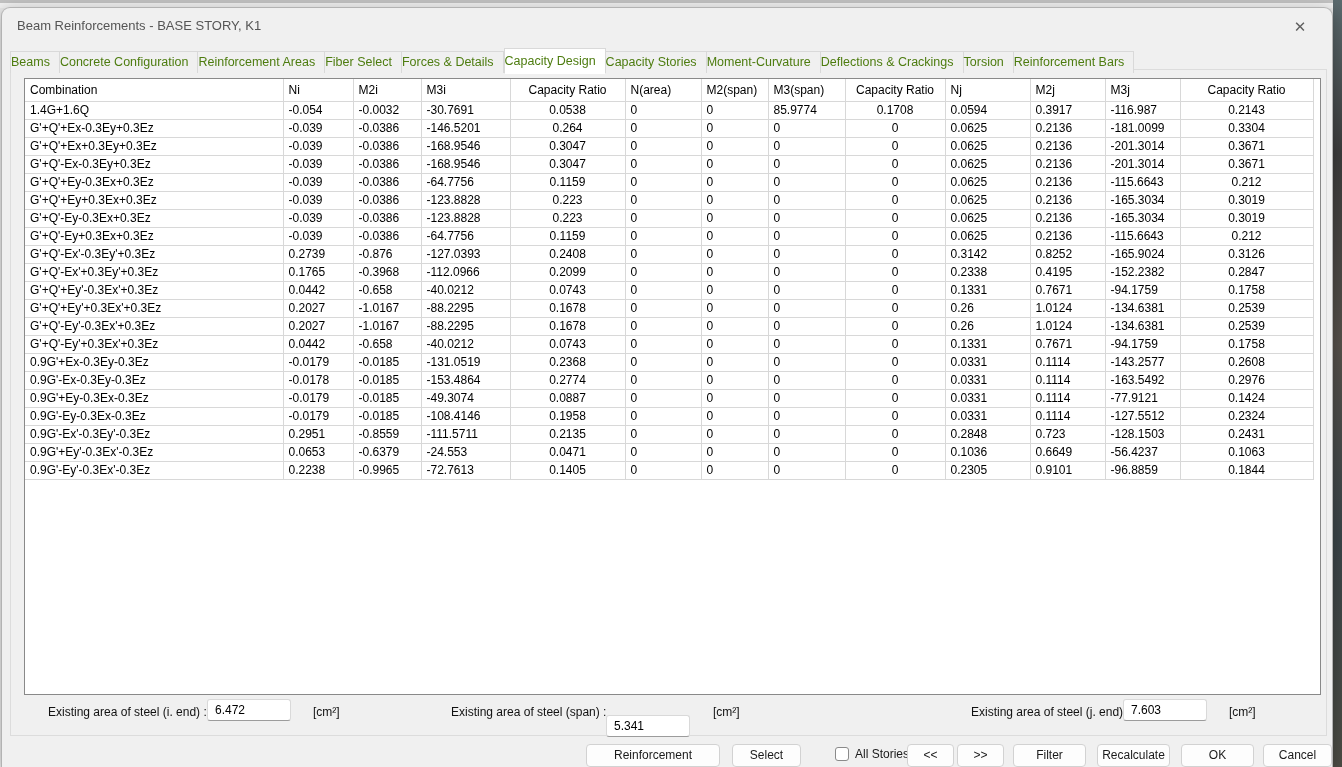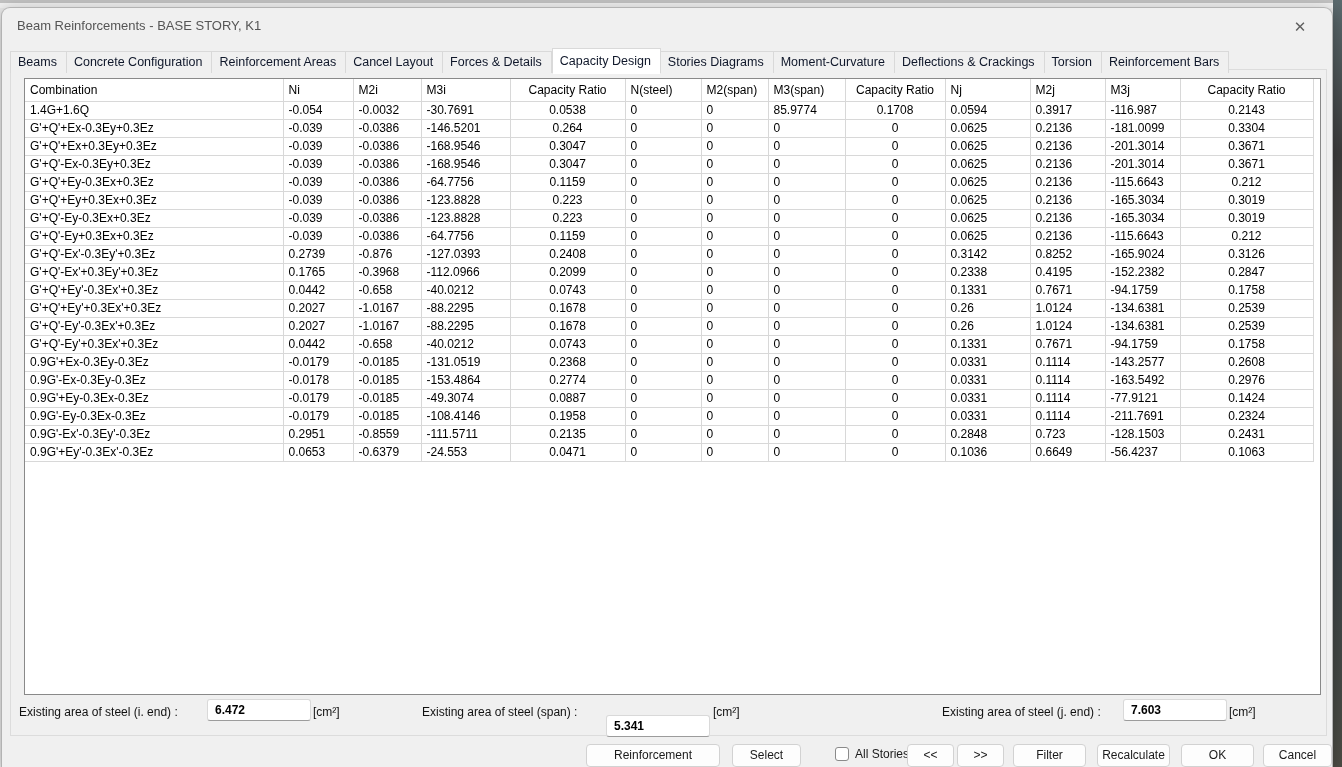--- a/index.html
+++ b/index.html
@@ -24,21 +24,21 @@
   .title { position:absolute; left:15px; top:10px; font-size:13px; color:#555555; }
   .close-btn { position:absolute; right:22px; top:9px; width:20px; height:20px;
     font-size:15px; color:#5f5f5f; text-align:center; line-height:20px; cursor:default; }
 
   
   .tabpage { position:absolute; left:8px; top:61px; width:1317px; height:667px;
     border:1px solid #dcdcdc; background:#f0f0f0; }
 
   .tabstrip { position:absolute; left:8px; top:40px; display:flex; align-items:flex-end; z-index:3; }
   .tab {
-    padding:4px 9px 5px 7px; font-size:12.5px; color:#0f172a;
+    padding:4px 9px 5px 0; font-size:12.5px; color:#4d7c0f;
     background:#f0f0f0; border:1px solid #d9d9d9; border-bottom:none;
     margin-right:0; white-space:nowrap; height:22px; line-height:13px;
   }
   .tab + .tab { border-left:none; }
   .tab.active {
     background:#ffffff; height:26px; padding-top:6px;
     border:1px solid #d9d9d9; border-bottom:1px solid #ffffff;
     margin-bottom:-1px; position:relative; z-index:4;
   }
 
@@ -49,27 +49,27 @@
   table.grid { border-collapse:collapse; table-layout:fixed; width:1288px; font-size:12px; }
   table.grid th, table.grid td {
     border:1px solid #d8d8d8; padding:1px 5px; white-space:nowrap; overflow:hidden;
     font-weight:normal; text-align:left; height:18px; color:#000;
   }
   table.grid thead th { height:22px; border-top:none; background:#ffffff; }
   table.grid th:first-child, table.grid td:first-child { border-left:none;margin-left:11px; }
   table.grid .c-center { text-align:center; }
 
   .fields { position:absolute; left:0; top:690px; width:1332px; height:32px; font-size:12px; }
-  .field-label { position:absolute; top:7px; color:#111; }
+  .field-label { position:absolute; top:7px; color:#111;margin-left:29px; }
   .unit { position:absolute; top:7px; color:#111; }
   .textbox {
-    position:absolute; top:1px; width:104px; height:22px;
+    position:absolute; top:1px; width:84px; height:22px;
     background:#ffffff; border:1px solid #d9d9d9; border-bottom:1px solid #9c9c9c;
     border-radius:3px; font-size:12px; font-family:"Liberation Sans",sans-serif;
-    padding:2px 7px; color:#000; outline:none;font-weight:bold;
+    padding:2px 7px; color:#000; outline:none;
   }
 
   .btnbar { position:absolute; left:0; top:735px; width:1332px; height:25px; }
   .btn {
     position:absolute; top:1px; height:23px; background:#fdfdfd;
     border:1px solid #d2d2d2; border-radius:4px; font-size:12px; color:#1a1a1a;
     font-family:"Liberation Sans",sans-serif; text-align:center; padding:0; line-height:21px;
   }
   .chk-group { position:absolute; left:833px; top:4px; display:flex; align-items:center; gap:6px; }
   .chk { width:14px; height:14px; background:#fff; border:1px solid #8a8a8a; border-radius:3px; }
@@ -87,24 +87,24 @@
     <span class="title">Beam Reinforcements - BASE STORY, K1</span>
     <span class="close-btn">✕</span>
   </div>
 
   <div class="tabpage"></div>
 
   <div class="tabstrip" id="tabstrip">
       <div class="tab">Beams</div>
       <div class="tab">Concrete Configuration</div>
       <div class="tab">Reinforcement Areas</div>
-      <div class="tab">Cancel Layout</div>
+      <div class="tab">Fiber Select</div>
       <div class="tab">Forces &amp; Details</div>
       <div class="tab active">Capacity Design</div>
-      <div class="tab">Stories Diagrams</div>
+      <div class="tab">Capacity Stories</div>
       <div class="tab">Moment-Curvature</div>
       <div class="tab">Deflections &amp; Crackings</div>
       <div class="tab">Torsion</div>
       <div class="tab">Reinforcement Bars</div>
     </div>
 
   <div class="table-wrap">
     <table class="grid">
       <colgroup>
         <col style="width:258px">
@@ -121,21 +121,21 @@
           <col style="width:75px">
         <col style="width:133px">
       </colgroup>
       <thead>
           <tr id="thead-row">
             <th>Combination</th>
             <th>Ni</th>
             <th>M2i</th>
             <th>M3i</th>
             <th class="c-center">Capacity Ratio</th>
-            <th>N(steel)</th>
+            <th>N(area)</th>
             <th>M2(span)</th>
             <th>M3(span)</th>
             <th class="c-center">Capacity Ratio</th>
             <th>Nj</th>
             <th>M2j</th>
             <th>M3j</th>
             <th class="c-center">Capacity Ratio</th>
           </tr>
         </thead>
       <tbody id="tbody">
@@ -399,21 +399,21 @@
             <td>-0.0179</td>
             <td>-0.0185</td>
             <td>-108.4146</td>
             <td class="c-center">0.1958</td>
             <td>0</td>
             <td>0</td>
             <td>0</td>
             <td class="c-center">0</td>
             <td>0.0331</td>
             <td>0.1114</td>
-            <td>-211.7691</td>
+            <td>-127.5512</td>
             <td class="c-center">0.2324</td>
           </tr>
           <tr>
             <td>0.9G'-Ex'-0.3Ey'-0.3Ez</td>
             <td>0.2951</td>
             <td>-0.8559</td>
             <td>-111.5711</td>
             <td class="c-center">0.2135</td>
             <td>0</td>
             <td>0</td>
@@ -431,20 +431,35 @@
             <td>-24.553</td>
             <td class="c-center">0.0471</td>
             <td>0</td>
             <td>0</td>
             <td>0</td>
             <td class="c-center">0</td>
             <td>0.1036</td>
             <td>0.6649</td>
             <td>-56.4237</td>
             <td class="c-center">0.1063</td>
+          </tr>
+          <tr>
+            <td>0.9G'-Ey'-0.3Ex'-0.3Ez</td>
+            <td>0.2238</td>
+            <td>-0.9965</td>
+            <td>-72.7613</td>
+            <td class="c-center">0.1405</td>
+            <td>0</td>
+            <td>0</td>
+            <td>0</td>
+            <td class="c-center">0</td>
+            <td>0.2305</td>
+            <td>0.9101</td>
+            <td>-96.8859</td>
+            <td class="c-center">0.1844</td>
           </tr>
         </tbody>
     </table>
   </div>
 
   <div class="fields">
     <span class="field-label" style="left:17px">Existing area of steel (i. end) :</span>
     <input class="textbox" style="left: 205px;" value="6.472">
     <span class="unit" style="left:311px">[cm²]</span>
 

